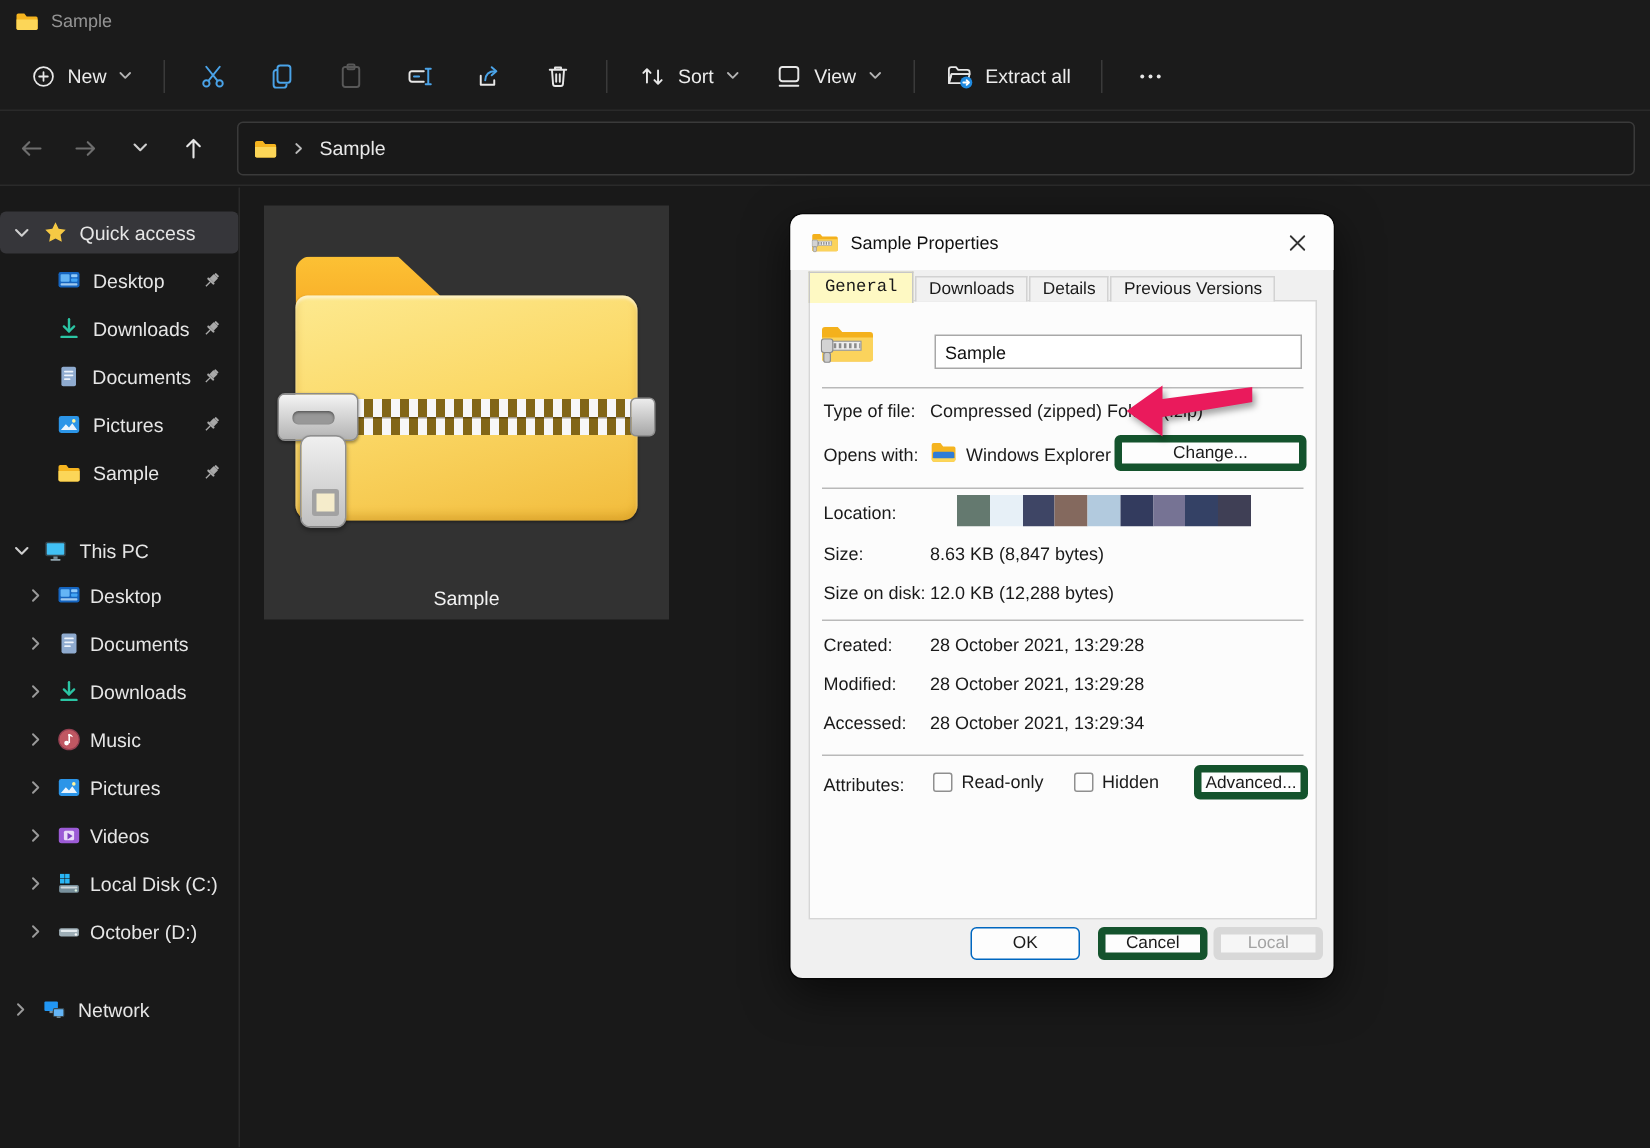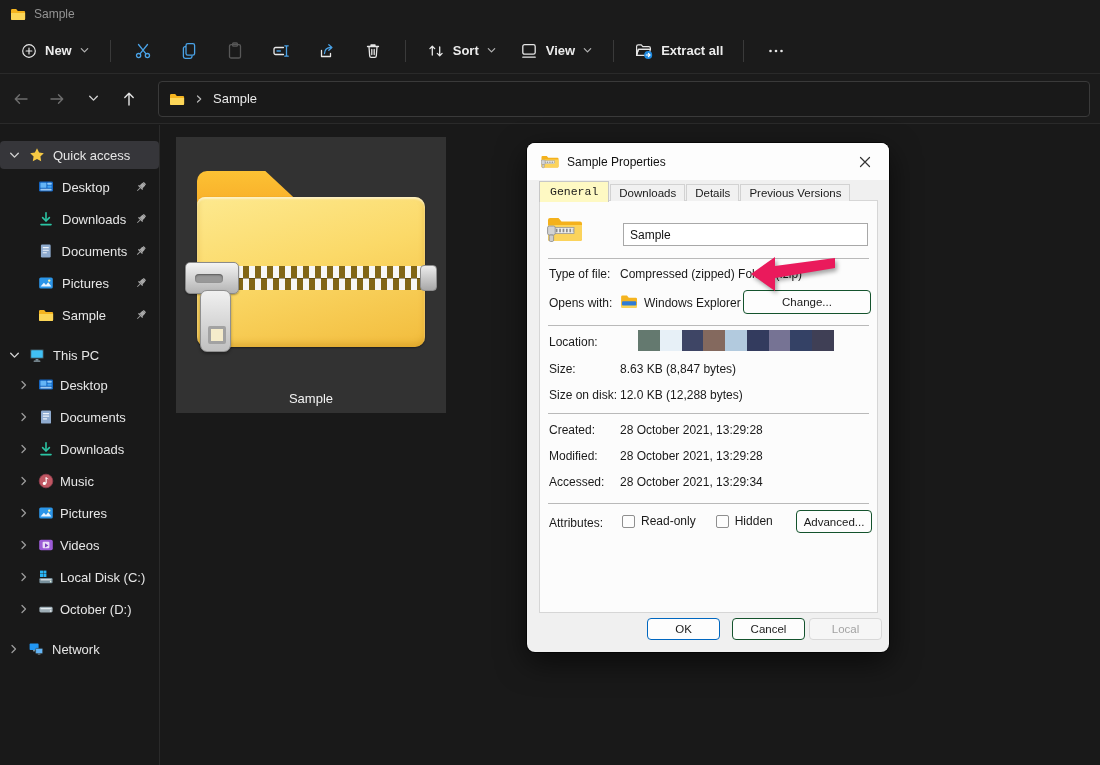--- a/index.html
+++ b/index.html
@@ -9,21 +9,21 @@
     font-family:"Liberation Sans", sans-serif; -webkit-font-smoothing:antialiased;
   }
   svg { display:block; }
 
   
   .titlebar { height:28px; display:flex; align-items:center; padding-left:10px; gap:8px; background:#1b1b1b; }
   .titlebar .wtitle { font-size:12px; color:#949494; }
 
   
   .toolbar { height:46px; display:flex; align-items:center; padding:0 10px; gap:2px; background:#1b1b1b; border-bottom:1px solid #2a2a2a; }
-  .tbtn { display:flex; align-items:center; gap:7px; padding:6px 10px; border-radius:4px; color:#ececec; font-size:13px; cursor:default;font-weight:bold; }
+  .tbtn { display:flex; align-items:center; gap:7px; padding:6px 10px; border-radius:4px; color:#ececec; font-size:13px; cursor:default; }
   .tbtn.iconic { padding:6px 12px; }
   .tsep { width:1px; height:22px; background:#3a3a3a; margin:0 8px; }
   .chev { opacity:.85; }
 
   
   .addressbar { height:50px; display:flex; align-items:center; padding:0 10px 0 4px; gap:2px; background:#1b1b1b; border-bottom:1px solid #2a2a2a; }
   .navbtn { width:34px; height:34px; display:flex; align-items:center; justify-content:center; border-radius:4px; }
   .addressbox { flex:1; height:36px; margin-left:10px; border:1px solid #3a3a3a; border-radius:4px; background:#191919; display:flex; align-items:center; padding:0 10px; gap:8px; }
   .addressbox .crumb { color:#e9e9e9; font-size:13px; }
 
@@ -33,21 +33,21 @@
   .content { flex:1; position:relative; }
 
   .srow { display:flex; align-items:center; height:32px; font-size:13px; color:#e6e6e6; padding-left:8px; gap:8px; cursor:default; }
   .srow .lbl { white-space:nowrap; }
   .srow .pin { margin-left:auto; margin-right:12px; }
   .srow.header { height:28px; }
   .srow.selected { background:#36363a; border-radius:4px; margin:0 0 2px 0; }
   .indent-item { padding-left:38px; }
   .indent-tree { padding-left:18px; gap:6px; }
   .indent-tree .ficon { margin-left:2px; }
-  .gap-top { margin-top:10px; }
+  .gap-top { margin-top:22px; }
 
   
   .file-tile { position:absolute; left:16px; top:12px; width:270px; height:276px; background:#323232; }
   .tile-label { position:absolute; bottom:7px; left:0; right:0; text-align:center; color:#f2f2f2; font-size:13px; }
 
   
   .zip-icon { position:absolute; left:21px; top:34px; width:228px; height:178px; }
   .zip-tab { position:absolute; left:0; top:0; width:122px; height:50px; border-radius:10px 14px 0 0;
              background:linear-gradient(180deg,#fcc134,#f7a724); clip-path:polygon(0 0,56% 0,100% 100%,0 100%); }
   .zip-body { position:absolute; left:0; top:26px; width:228px; height:150px; border-radius:8px 10px 10px 10px;
@@ -83,21 +83,21 @@
 
   .dlg-page { position:absolute; left:12px; right:11px; top:57px; height:413px; background:#fcfcfc; border:1px solid #d6d6d6; }
   .plabel { position:absolute; left:9px; }
   .pvalue { position:absolute; left:80px; }
   .psep { position:absolute; left:8px; right:8px; height:1px; background:#b9b9b9; }
 
   .name-input { position:absolute; left:83px; top:22px; width:245px; height:23px; border:1px solid #a8a8a8; background:#fff;
                 font-size:12px; font-family:"Liberation Sans",sans-serif; padding:0 6px; color:#111; }
   .zipfolder-small { position:absolute; left:7px; top:14px; }
 
-  .btn { border:1px solid #14532d; border-radius:4px; background:#fdfdfd; font-size:11.5px; color:#1a1a1a;
+  .btn { border:5px solid #14532d; border-radius:4px; background:#fdfdfd; font-size:11.5px; color:#1a1a1a;
          font-family:"Liberation Sans",sans-serif; display:flex; align-items:center; justify-content:center; }
   .change-btn { position:absolute; left:203px; top:89px; width:128px; height:24px; }
   .advanced-btn { position:absolute; left:256px; top:309px; width:76px; height:23px; }
 
   .mosaic { position:absolute; left:98px; top:129px; width:196px; height:21px; display:flex; overflow:hidden; }
   .mosaic span { flex:1; height:100%; }
 
   .checkbox { width:13px; height:13px; border:1px solid #8f8f8f; border-radius:2px; background:#fdfdfd; display:inline-block; }
   .attr-group { position:absolute; left:82px; display:flex; align-items:center; gap:6px; }
 

